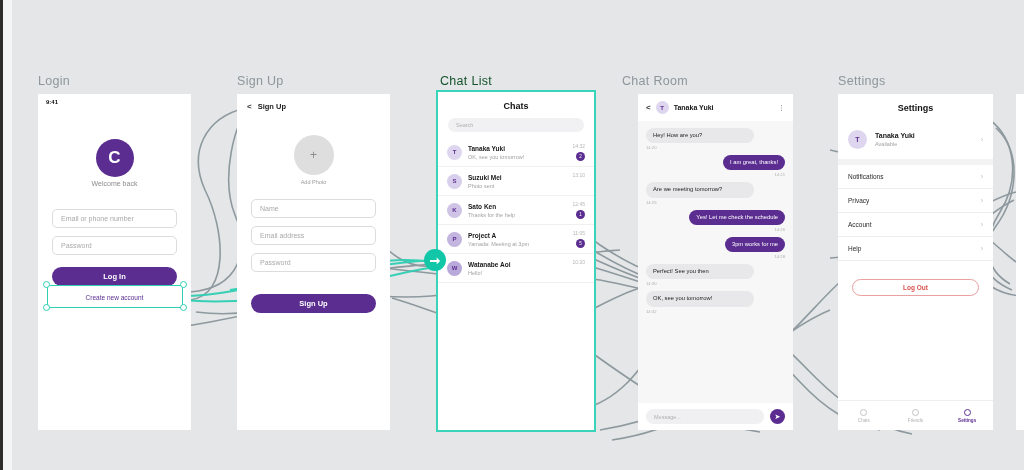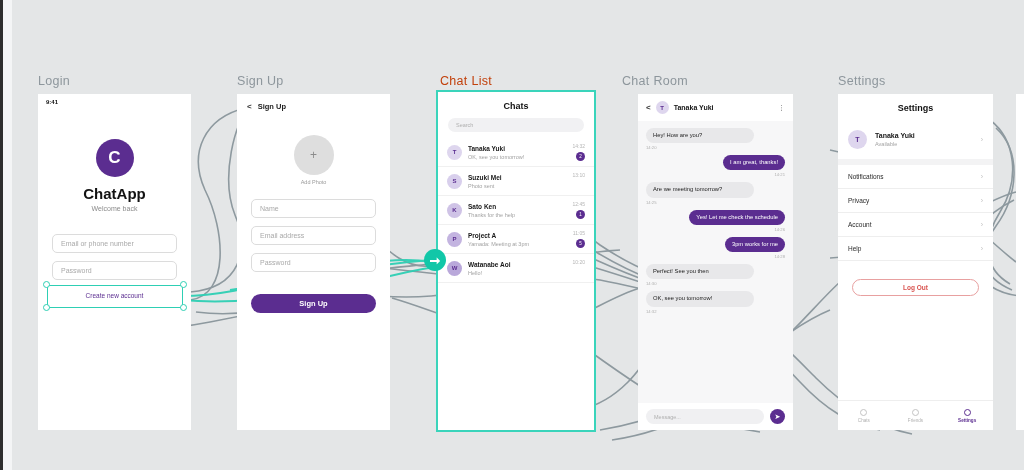--- a/index.html
+++ b/index.html
@@ -10,21 +10,21 @@
     position: relative;
   }
   #canvas { position: absolute; inset: 0; width: 1024px; height: 470px; background: #e4e6e7; }
   .leftgutter { position: absolute; left: 0; top: 0; width: 12px; height: 470px; background: #f4f5f6; }
   .leftedge { position: absolute; left: 0; top: 0; width: 3px; height: 470px; background: #2e2e2e; }
 
   .screen-label {
     position: absolute; font-size: 12.5px; color: #8d969c;
     letter-spacing: .3px; font-family: "Liberation Sans", sans-serif;
   }
-  .screen-label.sel { color: #c2410c; }
+  .screen-label.sel { color: #14532d; }
 
   .phone {
     position: absolute; background: #ffffff; overflow: hidden;
   }
   .phone.sel { outline: 2px solid #3ad4bb; }
 
   .connectors { position: absolute; inset: 0; pointer-events: none; }
 
   
   .statusbar { font-size: 6px; font-weight: bold; color: #111; padding: 5px 8px 0 8px; }
@@ -167,28 +167,28 @@
   <div class="screen-label" style="left:38px; top:74px;">Login</div>
   <div class="screen-label" style="left:237px; top:74px;">Sign Up</div>
   <div class="screen-label sel" style="left:440px; top:74px;">Chat List</div>
   <div class="screen-label" style="left:622px; top:74px;">Chat Room</div>
   <div class="screen-label" style="left:838px; top:74px;">Settings</div>
 
   <div class="phone" style="left:38px; top:94px; width:153px; height:336px;">
     <div class="statusbar">9:41</div>
     <div style="margin-top:34px;">
       <div class="logo-circle">C</div>
-      <div class="app-title">ChatApp</div>
       <div class="app-sub">Welcome back</div>
     </div>
     <div style="margin-top:22px;">
       <div class="field">Email or phone number</div>
       <div class="field">Password</div>
     </div>
     <div style="margin-top:12px;">
+      <div class="pbtn">Log In</div>
       <div class="linktext">Create new account</div>
     </div>
   </div>
 
   <div class="selbox" style="left:47px; top:285px; width:136px; height:23px;"></div>
   <div class="handle" style="left:43px; top:281px;"></div>
   <div class="handle" style="left:180px; top:281px;"></div>
   <div class="handle" style="left:43px; top:304px;"></div>
   <div class="handle" style="left:180px; top:304px;"></div>
 

